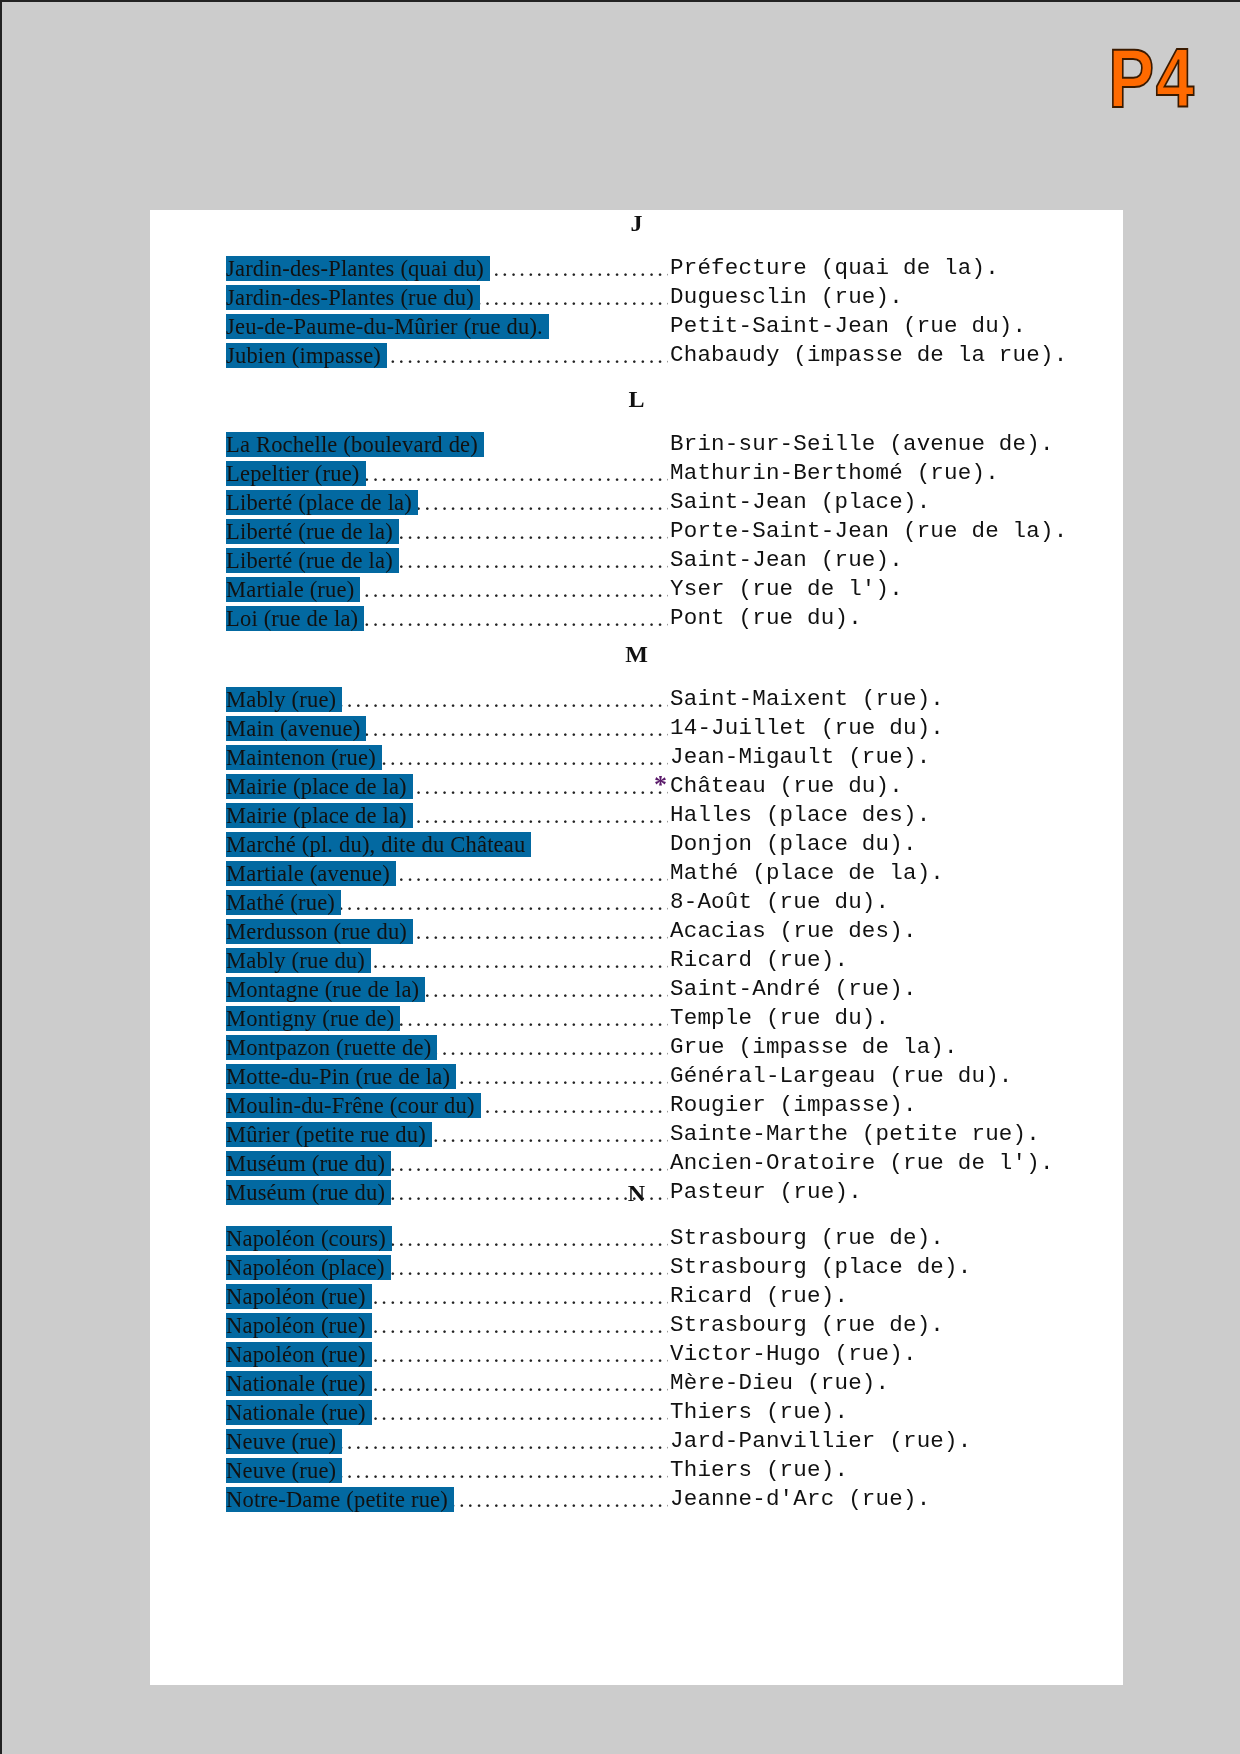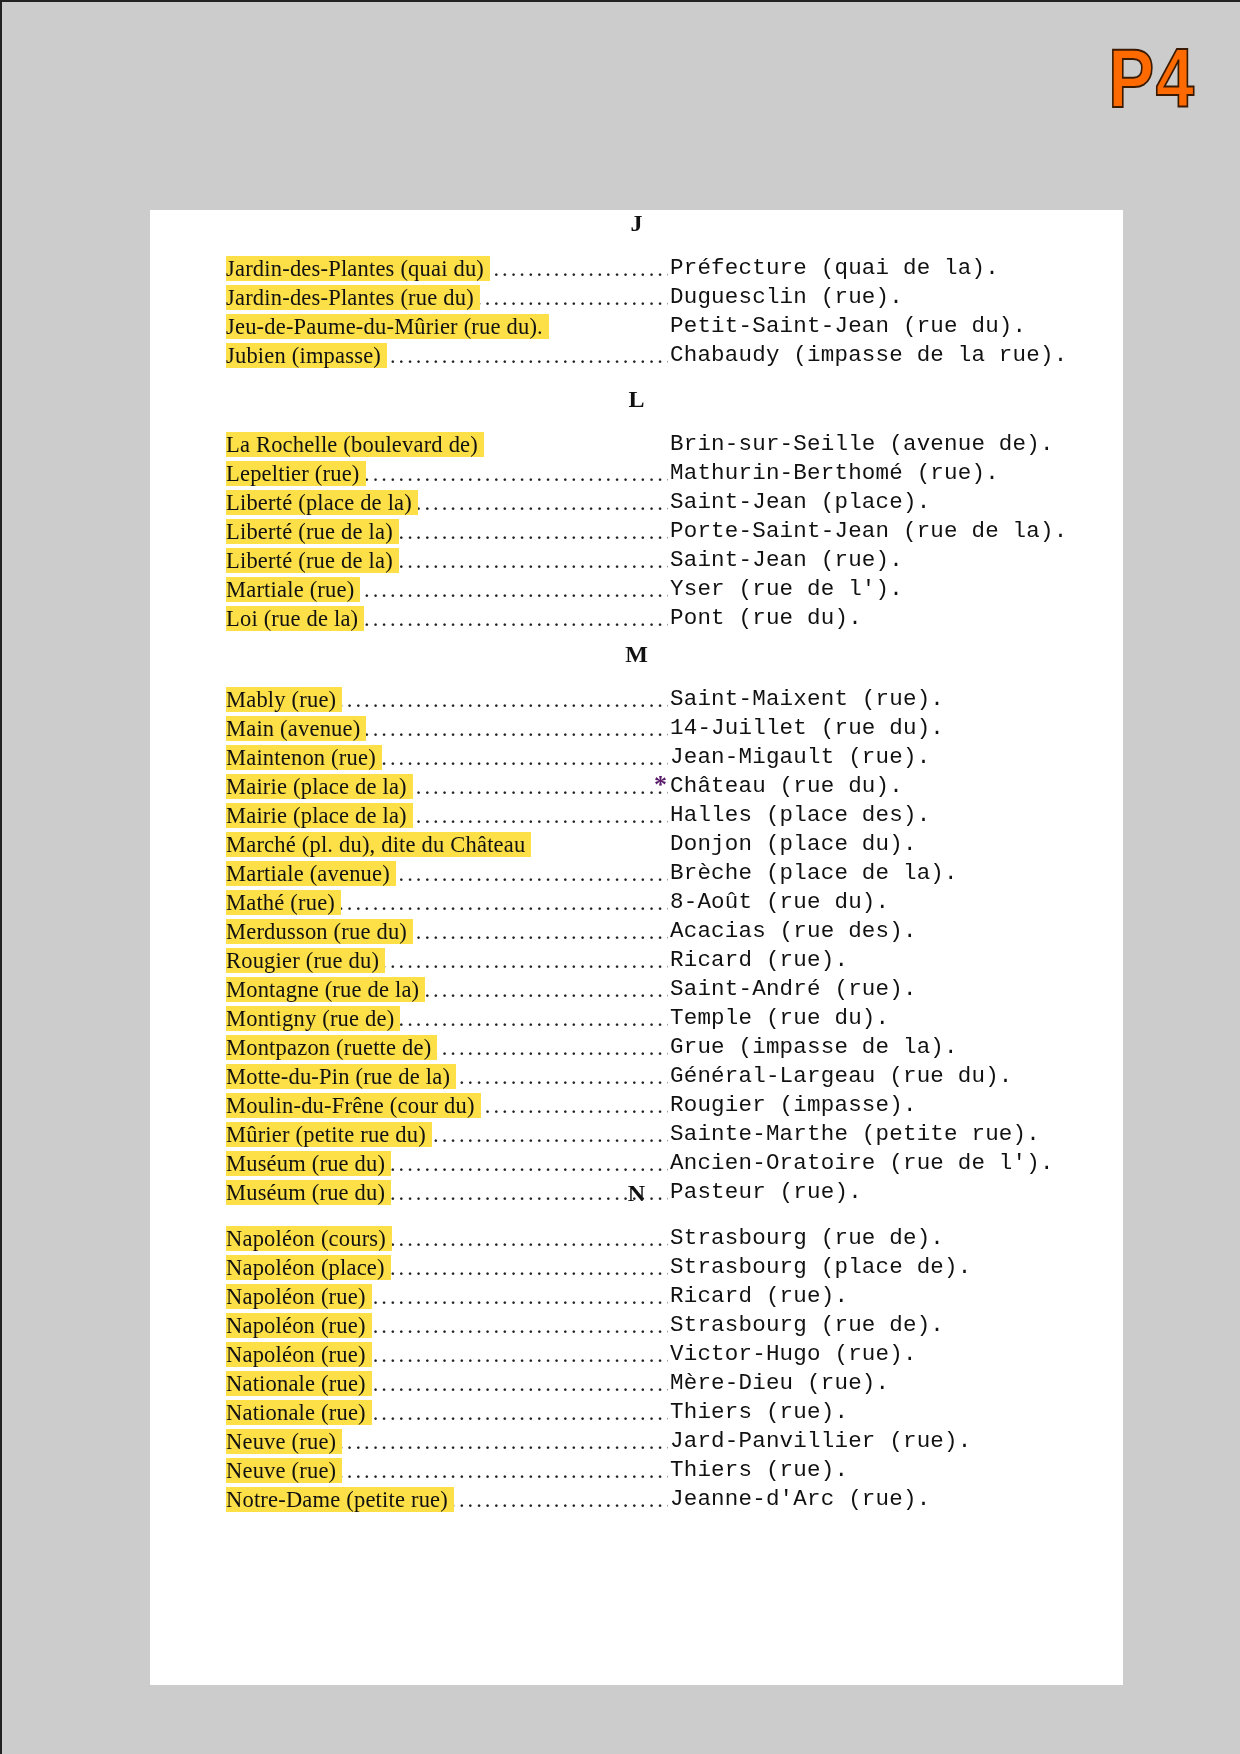--- a/index.html
+++ b/index.html
@@ -48,21 +48,21 @@
     font-size: 22.5px;
     line-height: 29px;
     white-space: nowrap;
     letter-spacing: 0.2px;
   }
   .old {
     position: absolute; left: 0; top: 0;
     width: 442px;
     overflow: hidden;
   }
-  .old .t { background: #fde047; padding-right: 6px; position: relative; z-index: 1; }
+  .old .t { background: #0369a1; padding-right: 6px; position: relative; z-index: 1; }
   .old .dots {
     position: absolute; left: 0; right: 0; top: 0;
     text-align: right;
     letter-spacing: 3px;
     color: #222;
   }
   .new { position: absolute; left: 444px; top: 0; font-family: Liberation Mono, monospace; }
   .mark {
     position: absolute; left: 428px; top: -2px;
     color: #5a1a6a; font-weight: bold; font-size: 26px;
@@ -152,32 +152,32 @@
           <div class="row">
             <div class="old"><span class="dots">................................................................................</span><span class="t">Mairie (place de la)</span></div>
             <div class="new">Halles (place des).</div>
           </div>
           <div class="row">
             <div class="old"><span class="t">Marché (pl. du), dite du Château</span></div>
             <div class="new">Donjon (place du).</div>
           </div>
           <div class="row">
             <div class="old"><span class="dots">................................................................................</span><span class="t">Martiale (avenue)</span></div>
-            <div class="new">Brèche (place de la).</div>
+            <div class="new">Mathé (place de la).</div>
           </div>
           <div class="row">
             <div class="old"><span class="dots">................................................................................</span><span class="t">Mathé (rue)</span></div>
             <div class="new">8-Août (rue du).</div>
           </div>
           <div class="row">
             <div class="old"><span class="dots">................................................................................</span><span class="t">Merdusson (rue du)</span></div>
             <div class="new">Acacias (rue des).</div>
           </div>
           <div class="row">
-            <div class="old"><span class="dots">................................................................................</span><span class="t">Rougier (rue du)</span></div>
+            <div class="old"><span class="dots">................................................................................</span><span class="t">Mably (rue du)</span></div>
             <div class="new">Ricard (rue).</div>
           </div>
           <div class="row">
             <div class="old"><span class="dots">................................................................................</span><span class="t">Montagne (rue de la)</span></div>
             <div class="new">Saint-André (rue).</div>
           </div>
           <div class="row">
             <div class="old"><span class="dots">................................................................................</span><span class="t">Montigny (rue de)</span></div>
             <div class="new">Temple (rue du).</div>
           </div>

